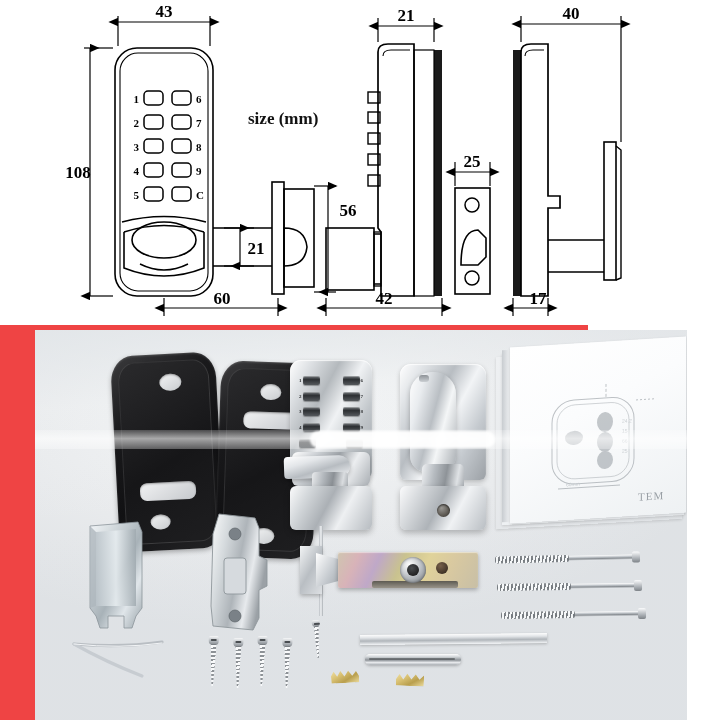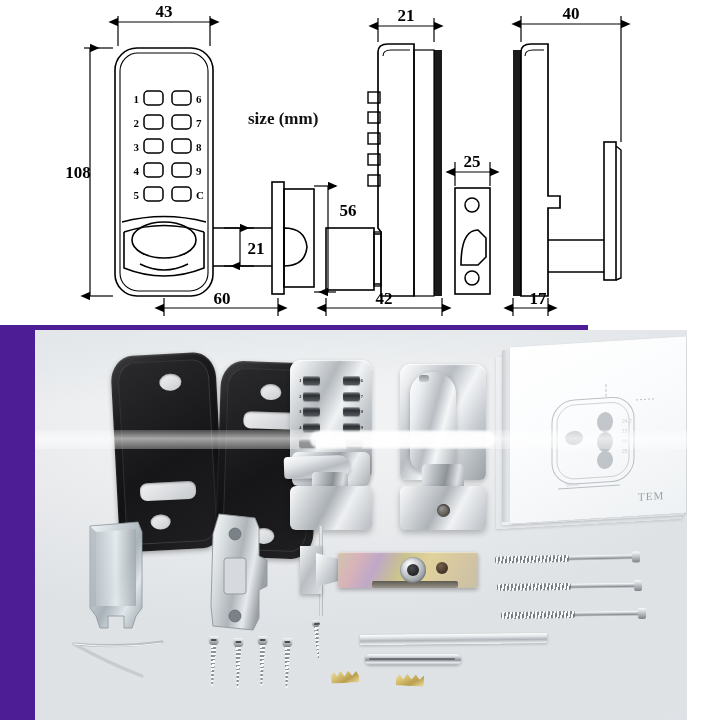--- a/index.html
+++ b/index.html
@@ -3,21 +3,21 @@
 <meta charset="utf-8">
 <style>
   * { box-sizing: border-box; }
   html, body {
     margin: 0; padding: 0;
     width: 720px; height: 720px;
     background: #ffffff;
     font-family: "Liberation Sans", sans-serif;
     overflow: hidden;
   }
-  #page { position: relative; width: 588px; height: 720px; background: #4c1d95; }
+  #page { position: relative; width: 588px; height: 720px; background: #ef4444; }
 
   
   #drawing { position: absolute; left: 0; top: 0; width: 720px; height: 325px; background: #fff; }
   #drawing svg { display: block; }
 
   .dimtext {
     font-family: "Liberation Serif", serif;
     font-weight: bold;
     fill: #000;
   }

